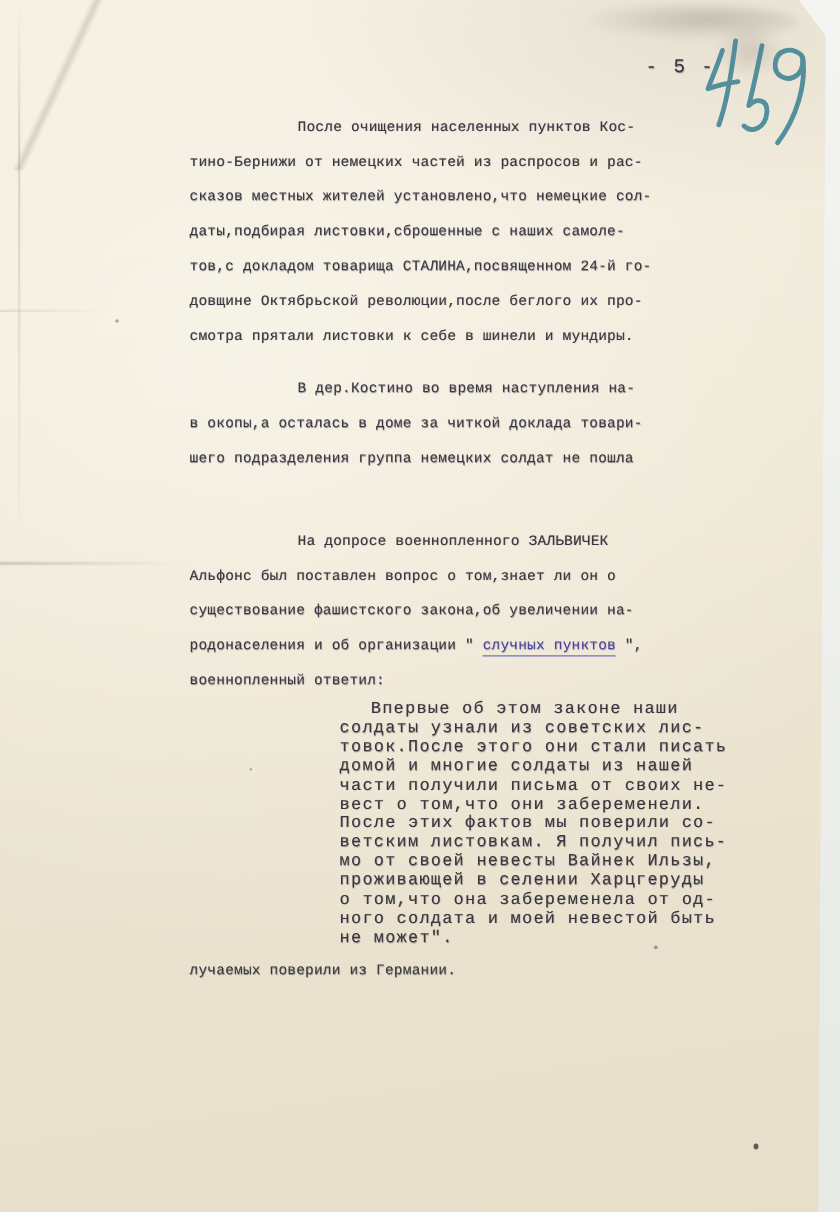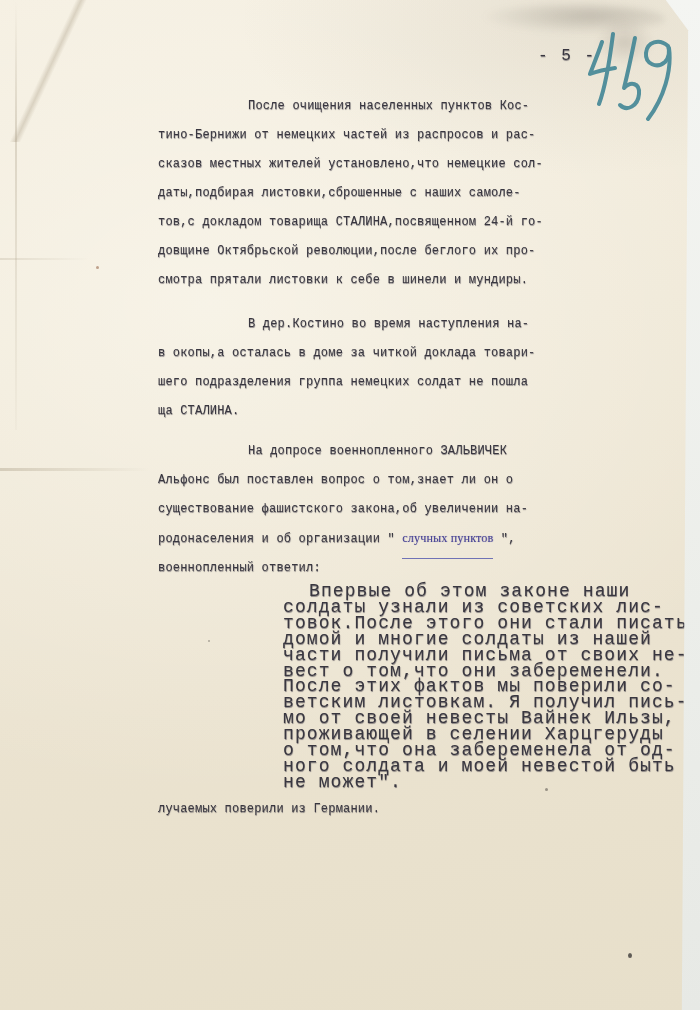--- a/index.html
+++ b/index.html
@@ -50,28 +50,27 @@
   }
   .para{position:absolute;}
   .para .line{white-space:pre;}
   .body-para{font-size:12px;line-height:29px;letter-spacing:0.2px;}
   .body-para .line.first{text-indent:90px;}
   .para-1{left:158px;top:92px;}
   .para-2{left:158px;top:310px;}
   .para-3{left:158px;top:437px;}
   .para-5{left:158px;top:793px;line-height:32px;}
   .para-5 .line.first{text-indent:118px;}
-  .quote-para{left:283px;top:584px;font-size:18px;line-height:15.9px;letter-spacing:1.1px;}
+  .quote-para{left:283px;top:584px;font-size:14px;line-height:15.9px;letter-spacing:1.1px;}
   .quote-para .line.first{text-indent:26px;}
   .em{
     color:#4a4596;
     text-shadow:0.4px 0.4px 0.8px rgba(70,65,150,0.5);
     border-bottom:1.5px solid rgba(70,75,170,0.75);
-    padding-bottom:13px;
-    font-family:Liberation Serif, serif;
+    padding-bottom:1px;
   }
   .page-head{position:absolute;left:538px;top:47px;font-size:16px;letter-spacing:2px;}
   .hand-number{position:absolute;left:580px;top:26px;width:105px;height:100px;}
   .hand-number svg{width:100%;height:100%;opacity:0.88;}
 </style>
 </head>
 <body>
 
 <div id="canvas">
   <div class="paper">
@@ -95,19 +94,19 @@
           <path d="M33,8 C30,32 25,62 19,78"></path>
           <path d="M55,12 C51,32 47,50 44,62 C51,55 60,57 59,68 C58,80 47,86 40,79"></path>
           <path d="M88,20 C79,12 67,16 66,27 C65,38 77,43 85,36 C89,32 90,25 88,20"></path>
           <path d="M89,22 C92,44 84,72 68,93"></path>
         </g>
       </svg>
     </div>
 
     <div>
         <div class="para typed body-para para-1"><div class="line first">После очищения населенных пунктов Кос-</div><div class="line">тино-Бернижи от немецких частей из распросов и рас-</div><div class="line">сказов местных жителей установлено,что немецкие сол-</div><div class="line">даты,подбирая листовки,сброшенные с наших самоле-</div><div class="line">тов,с докладом товарища СТАЛИНА,посвященном 24-й го-</div><div class="line">довщине Октябрьской революции,после беглого их про-</div><div class="line">смотра прятали листовки к себе в шинели и мундиры.</div></div>
-        <div class="para typed body-para para-2"><div class="line first">В дер.Костино во время наступления на-</div><div class="line">в окопы,а осталась в доме за читкой доклада товари-</div><div class="line">шего подразделения группа немецких солдат не пошла</div><div class="line">ща СТАЛИНА.</div></div>
+        <div class="para typed body-para para-2"><div class="line first">В дер.Костино во время наступления на-</div><div class="line">в окопы,а осталась в доме за читкой доклада товари-</div><div class="line">шего подразделения группа немецких солдат не пошла</div></div>
         <div class="para typed body-para para-3"><div class="line first">На допросе военнопленного ЗАЛЬВИЧЕК</div><div class="line">Альфонс был поставлен вопрос о том,знает ли он о</div><div class="line">существование фашистского закона,об увеличении на-</div><div class="line">родонаселения и об организации " <span class="em">случных пунктов</span> ",</div><div class="line">военнопленный ответил:</div></div>
         <div class="para typed quote-para quote-para"><div class="line first">Впервые об этом законе наши</div><div class="line">солдаты узнали из советских лис-</div><div class="line">товок.После этого они стали писать</div><div class="line">домой и многие солдаты из нашей</div><div class="line">части получили письма от своих не-</div><div class="line">вест о том,что они забеременели.</div><div class="line">После этих фактов мы поверили со-</div><div class="line">ветским листовкам. Я получил пись-</div><div class="line">мо от своей невесты Вайнек Ильзы,</div><div class="line">проживающей в селении Харцгеруды</div><div class="line">о том,что она забеременела от од-</div><div class="line">ного солдата и моей невестой быть</div><div class="line">не может".</div></div>
         <div class="para typed body-para para-5"><div class="line">лучаемых поверили из Германии.</div></div>
       </div>
   </div>
 </div>
 
 </body></html>

